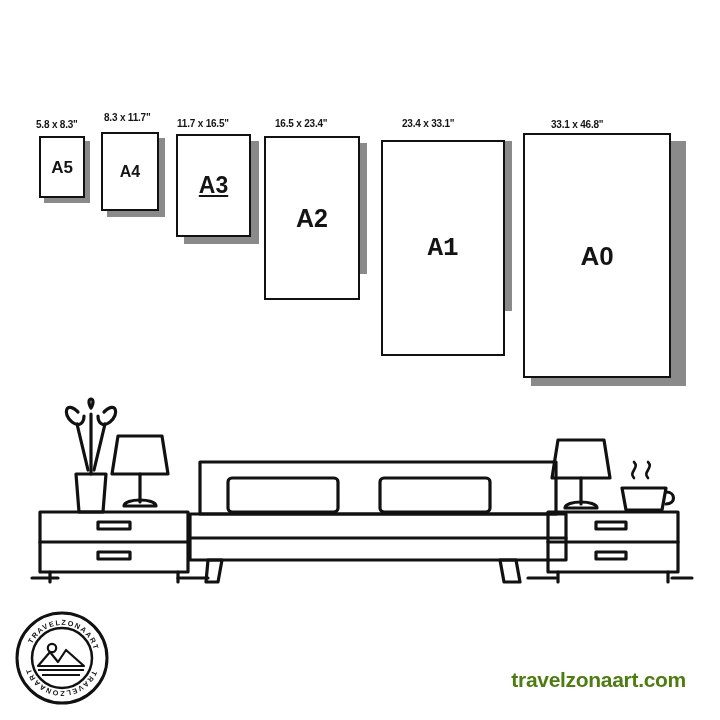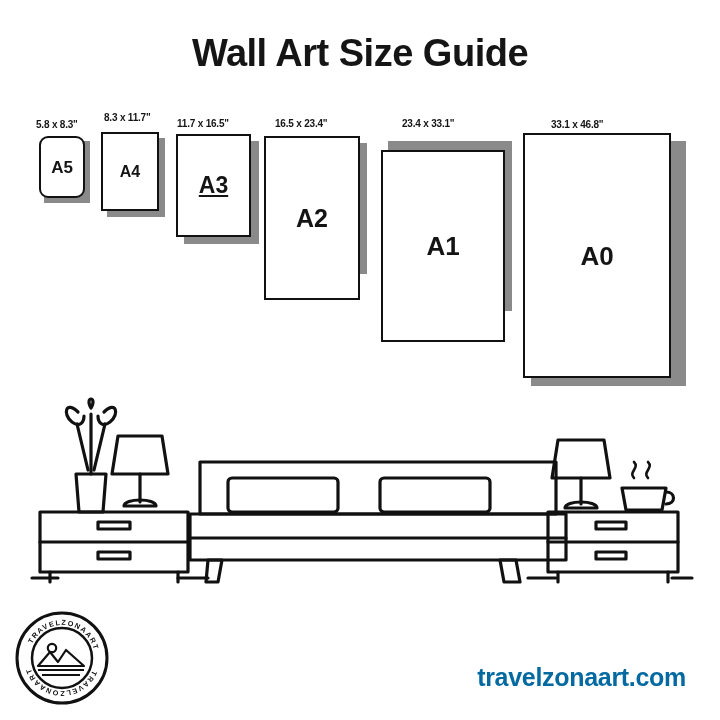--- a/index.html
+++ b/index.html
@@ -79,50 +79,49 @@
     top: 378px;
     width: 720px;
     height: 230px;
   }
 
   
   .footer-domain {
     position: absolute;
     right: 34px;
     bottom: 28px;
-    font-size: 25px;
-    font-weight: bold;
-    color: #0369a1;
+    font-size: 21px;
+    font-weight: bold;
+    color: #4d7c0f;
     letter-spacing: -0.3px;
   }
   #logo {
     position: absolute;
     left: 14px;
     bottom: 14px;
     width: 96px;
     height: 96px;
   }
   .logo-text {
     font-family: "Liberation Sans", sans-serif;
     font-weight: bold;
   }
 </style>
 </head>
 <body>
 
 <div id="page">
 
-  <div class="title">Wall Art Size Guide</div>
 
   <div id="frames">
 
     <div class="frame-group">
       <div class="frame-dim" style="left:36px; top:119px;">5.8 x 8.3"</div>
       <div class="frame-shadow" style="left:44px; top:141px; width:46px; height:62px;"></div>
-      <div class="frame-box" style="left:39px; top:136px; width:46px; height:62px;border-radius:9px;">
+      <div class="frame-box" style="left:39px; top:136px; width:46px; height:62px;">
         <span class="frame-label" style="font-size:17px;">A5</span>
       </div>
     </div>
 
     <div class="frame-group">
       <div class="frame-dim" style="left:104px; top:112px;">8.3 x 11.7"</div>
       <div class="frame-shadow" style="left:107px; top:138px; width:58px; height:79px;"></div>
       <div class="frame-box" style="left:101px; top:132px; width:58px; height:79px;">
         <span class="frame-label" style="font-size:16px;">A4</span>
       </div>
@@ -140,21 +139,21 @@
       <div class="frame-dim" style="left:275px; top:118px;">16.5 x 23.4"</div>
       <div class="frame-shadow" style="left:271px; top:143px; width:96px; height:131px;"></div>
       <div class="frame-box" style="left:264px; top:136px; width:96px; height:164px;">
         <span class="frame-label" style="font-size:25px;">A2</span>
       </div>
     </div>
 
     <div class="frame-group">
       <div class="frame-dim" style="left:402px; top:118px;">23.4 x 33.1"</div>
       <div class="frame-shadow" style="left:388px; top:141px; width:124px; height:170px;"></div>
-      <div class="frame-box" style="left:381px; top:150px; width:124px; height:192px;">
+      <div class="frame-box" style="left:381px; top:140px; width:124px; height:216px;font-family:Liberation Mono, monospace;">
         <span class="frame-label" style="font-size:26px;">A1</span>
       </div>
     </div>
 
     <div class="frame-group">
       <div class="frame-dim" style="left:551px; top:119px;">33.1 x 46.8"</div>
       <div class="frame-shadow" style="left:531px; top:141px; width:155px; height:245px;"></div>
       <div class="frame-box" style="left:523px; top:133px; width:148px; height:245px;">
         <span class="frame-label" style="font-size:26px;">A0</span>
       </div>

